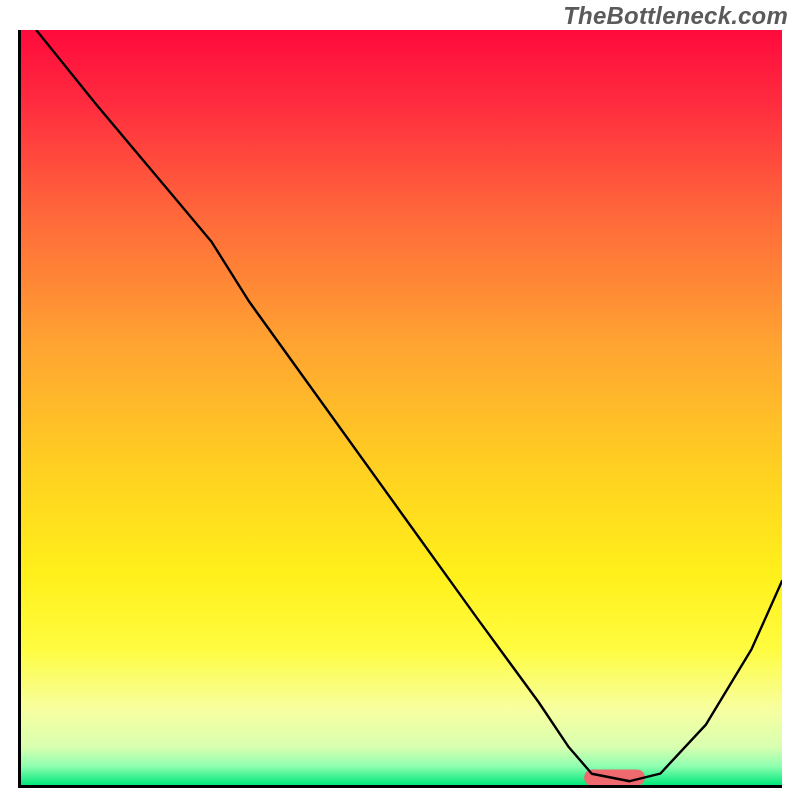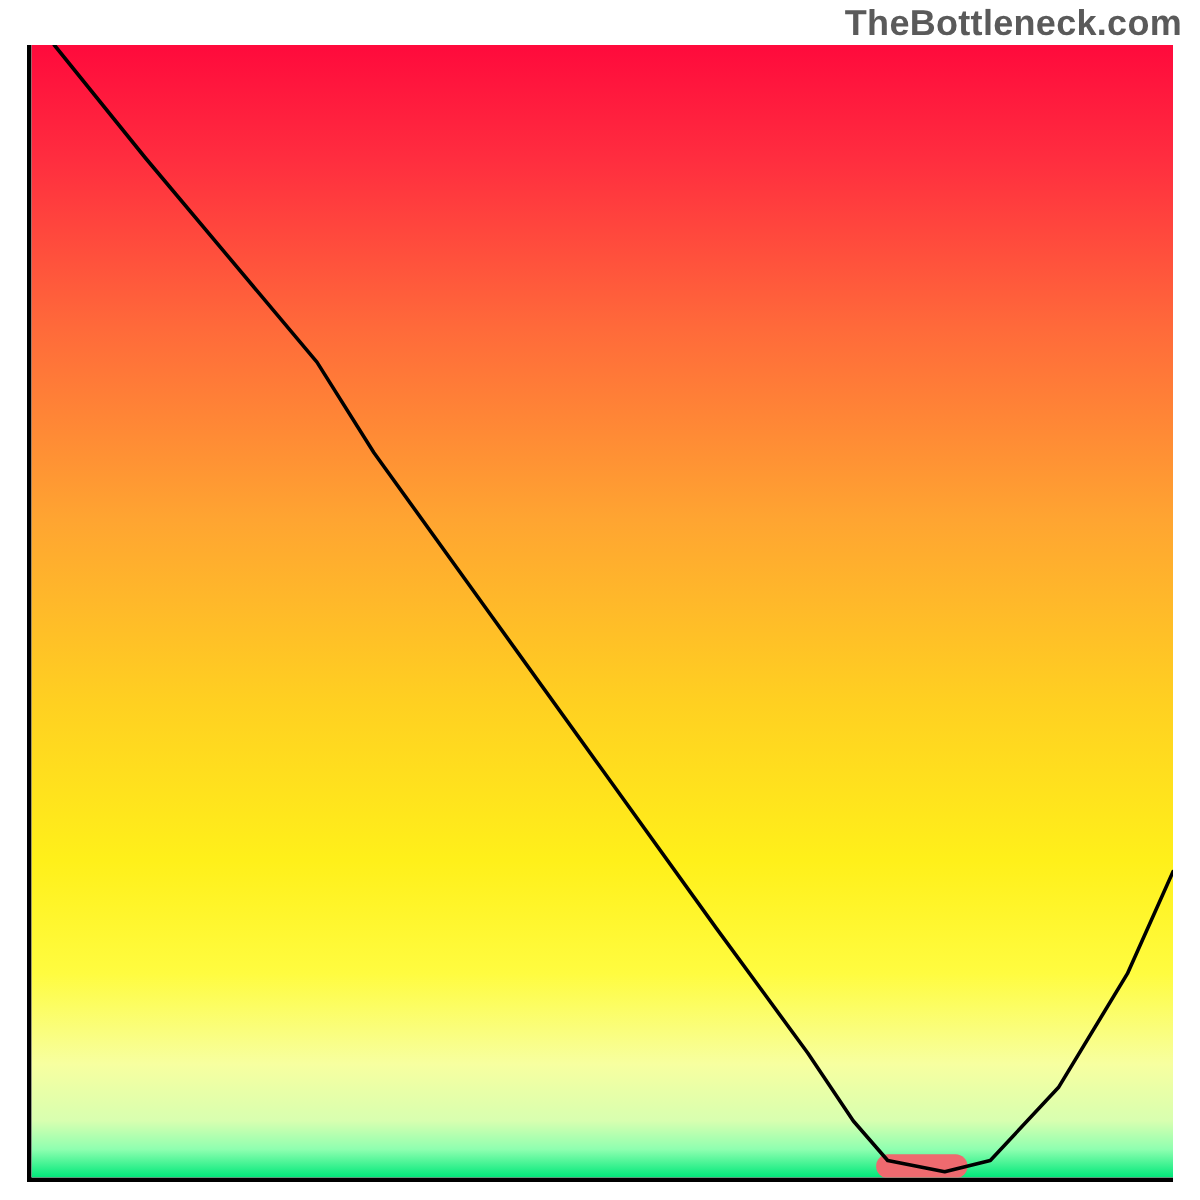--- a/index.html
+++ b/index.html
@@ -8,20 +8,21 @@
     width: 800px;
     height: 800px;
     overflow: hidden;
     background: #ffffff;
     font-family: Arial, Helvetica, sans-serif;
   }
   .frame {
     position: relative;
     width: 800px;
     height: 800px;
+    font-style: italic;
   }
   .watermark {
     position: absolute;
     top: 2px;
     right: 12px;
     font-size: 24px;
     font-weight: 600;
     color: #5a5a5a;
     letter-spacing: 0.2px;
   }

